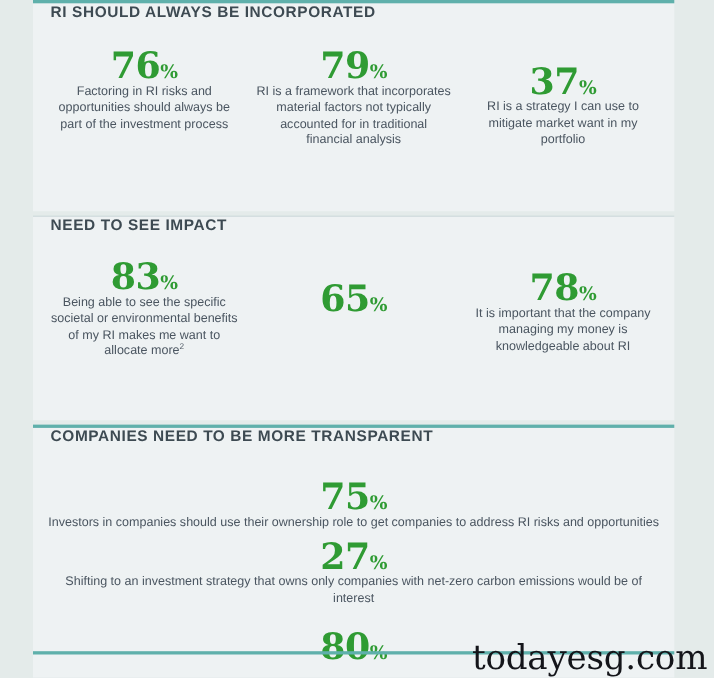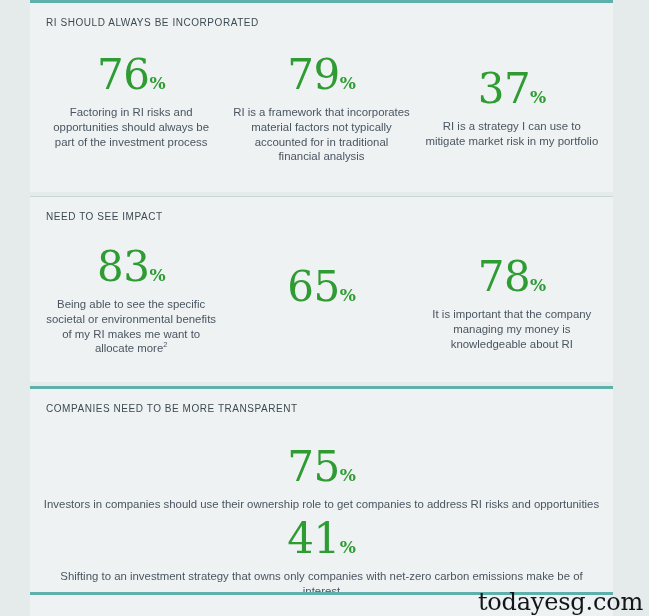--- a/index.html
+++ b/index.html
@@ -40,26 +40,25 @@
     background: #5fb0ab;
     width: 100%;
   }
   .sec-thinline {
     height: 1px;
     background: #c9d6d8;
     width: 100%;
   }
 
   .sec-title {
-    font-size: 10px;
-    font-weight: normal;
+    font-size: 14px;
+    font-weight: bold;
     letter-spacing: 0.55px;
     color: #3d4a52;
     padding-left: 16px;
-    padding-top: 15px;
     line-height: 1;
   }
 
   
   .stats {
     display: flex;
     width: 100%;
     box-sizing: border-box;
     padding: 0 6px;
   }
@@ -70,32 +69,31 @@
     padding: 0 6px;
   }
 
   .pct {
     color: #2f9b33;
     line-height: 1;
     white-space: nowrap;
     font-family: "DejaVu Serif", serif;
   }
   .pct .num {
-    font-size: 42px;
-    font-weight: normal;
+    font-size: 33px;
+    font-weight: bold;
     letter-spacing: -0.5px;
   }
   .pct .sym {
     font-size: 17px;
     font-weight: bold;
     letter-spacing: -0.3px;
   }
 
   .desc {
-    margin-top: 9px;
     font-size: 11.4px;
     line-height: 14.8px;
     color: #4a5560;
     font-family: "Liberation Sans", sans-serif;
   }
   .desc sup {
     font-size: 7.5px;
     vertical-align: super;
     line-height: 0;
   }
@@ -109,21 +107,21 @@
   .off-down-2 { padding-top: 10px; }
   .off-down-3 { padding-top: 20px; }
   .off-down-4 { padding-top: 6px; }
 
   
   #watermark {
     position: absolute;
     right: 6px;
     bottom: 2px;
     font-family: "DejaVu Serif", serif;
-    font-size: 24px;
+    font-size: 31px;
     color: #14151a;
     letter-spacing: -0.2px;
     line-height: 1;
   }
 </style>
 </head>
 <body>
 
 <div class="section sec1">
   <div class="sec-accent"></div>
@@ -141,21 +139,21 @@
       <div class="pct">
         <span class="num">79</span><span class="sym">%</span>
       </div>
       <div class="desc">RI is a framework that incorporates material factors not typically accounted for in traditional financial analysis</div>
     </div>
 
     <div class="stat off-down-1">
       <div class="pct">
         <span class="num">37</span><span class="sym">%</span>
       </div>
-      <div class="desc">RI is a strategy I can use to mitigate market risk in my portfolio</div>
+      <div class="desc">RI is a strategy I can use to mitigate market want in my portfolio</div>
     </div>
   </div>
 </div>
 
 <div class="section sec2">
   <div class="sec-thinline"></div>
   <div class="sec-title">NEED TO SEE IMPACT</div>
 
   <div class="stats row2">
     <div class="stat">
@@ -187,23 +185,23 @@
   <div class="stats row3">
     <div class="stat">
       <div class="pct">
         <span class="num">75</span><span class="sym">%</span>
       </div>
       <div class="desc">Investors in companies should use their ownership role to get companies to address RI risks and opportunities</div>
     </div>
 
     <div class="stat off-down-4">
       <div class="pct">
-        <span class="num">41</span><span class="sym">%</span>
-      </div>
-      <div class="desc">Shifting to an investment strategy that owns only companies with net-zero carbon emissions make be of interest</div>
+        <span class="num">27</span><span class="sym">%</span>
+      </div>
+      <div class="desc">Shifting to an investment strategy that owns only companies with net-zero carbon emissions would be of interest</div>
     </div>
 
     <div class="stat off-down-3">
       <div class="pct">
         <span class="num">80</span><span class="sym">%</span>
       </div>
     </div>
   </div>
 </div>
 

